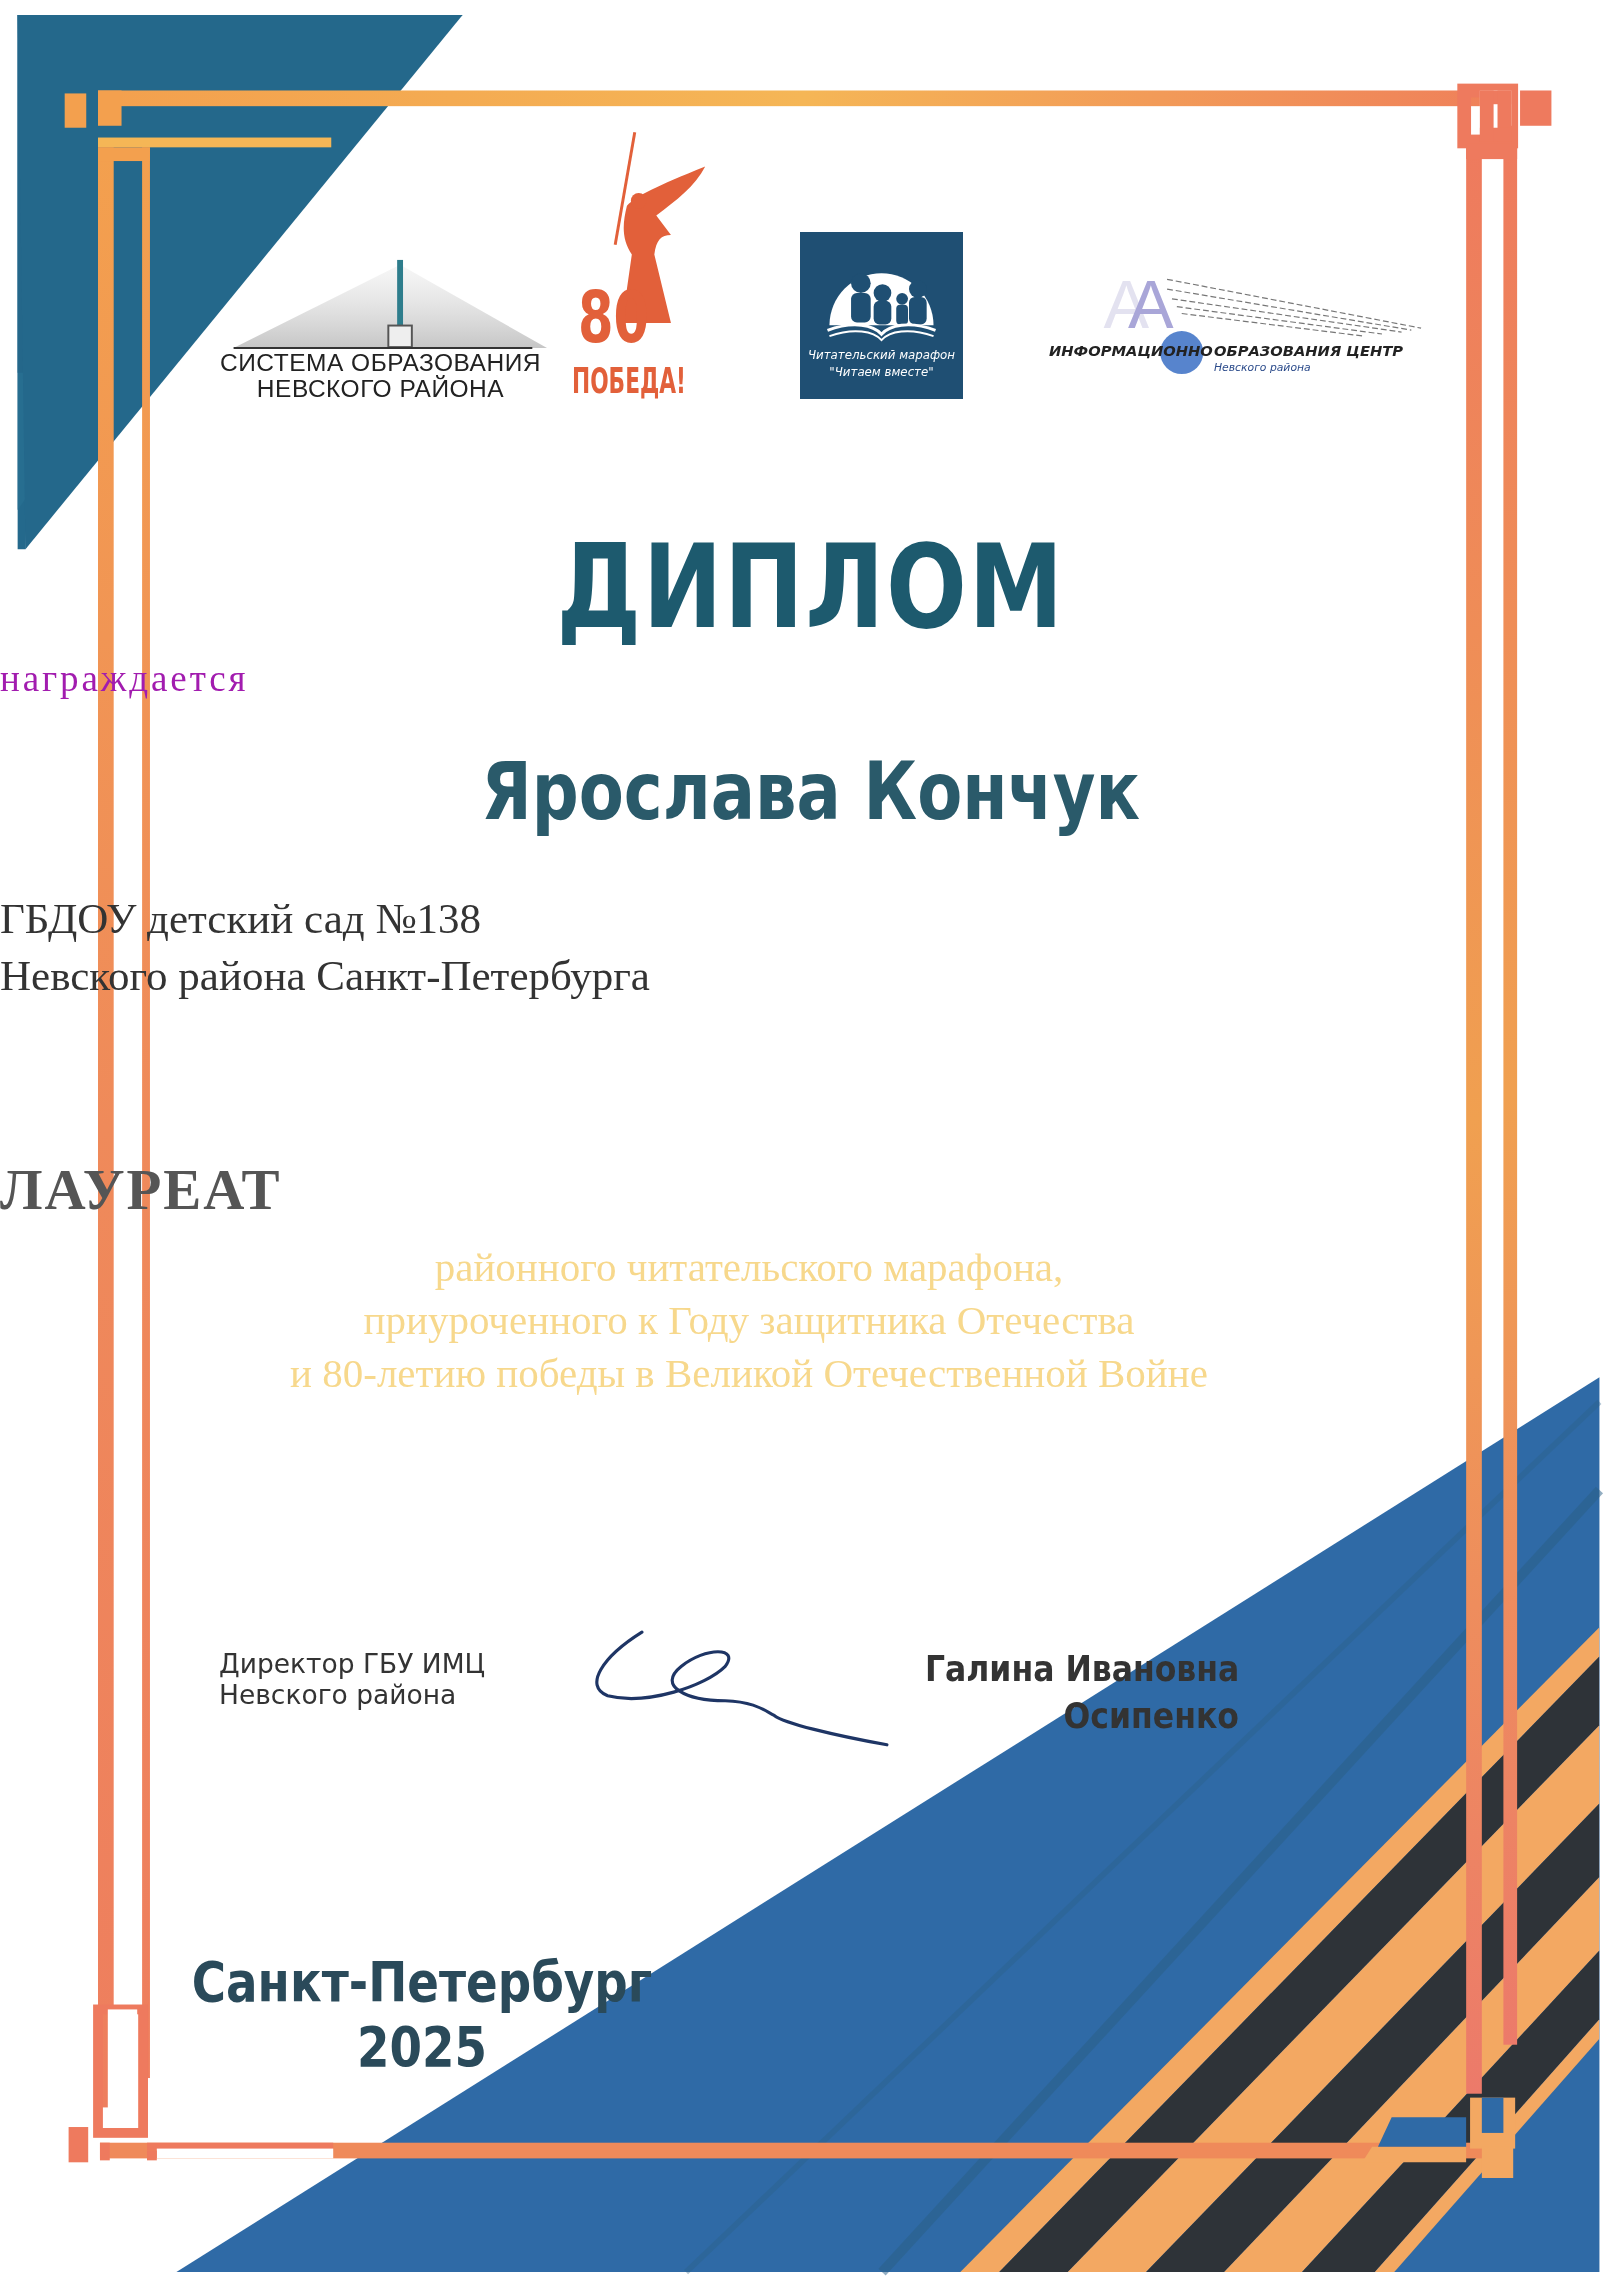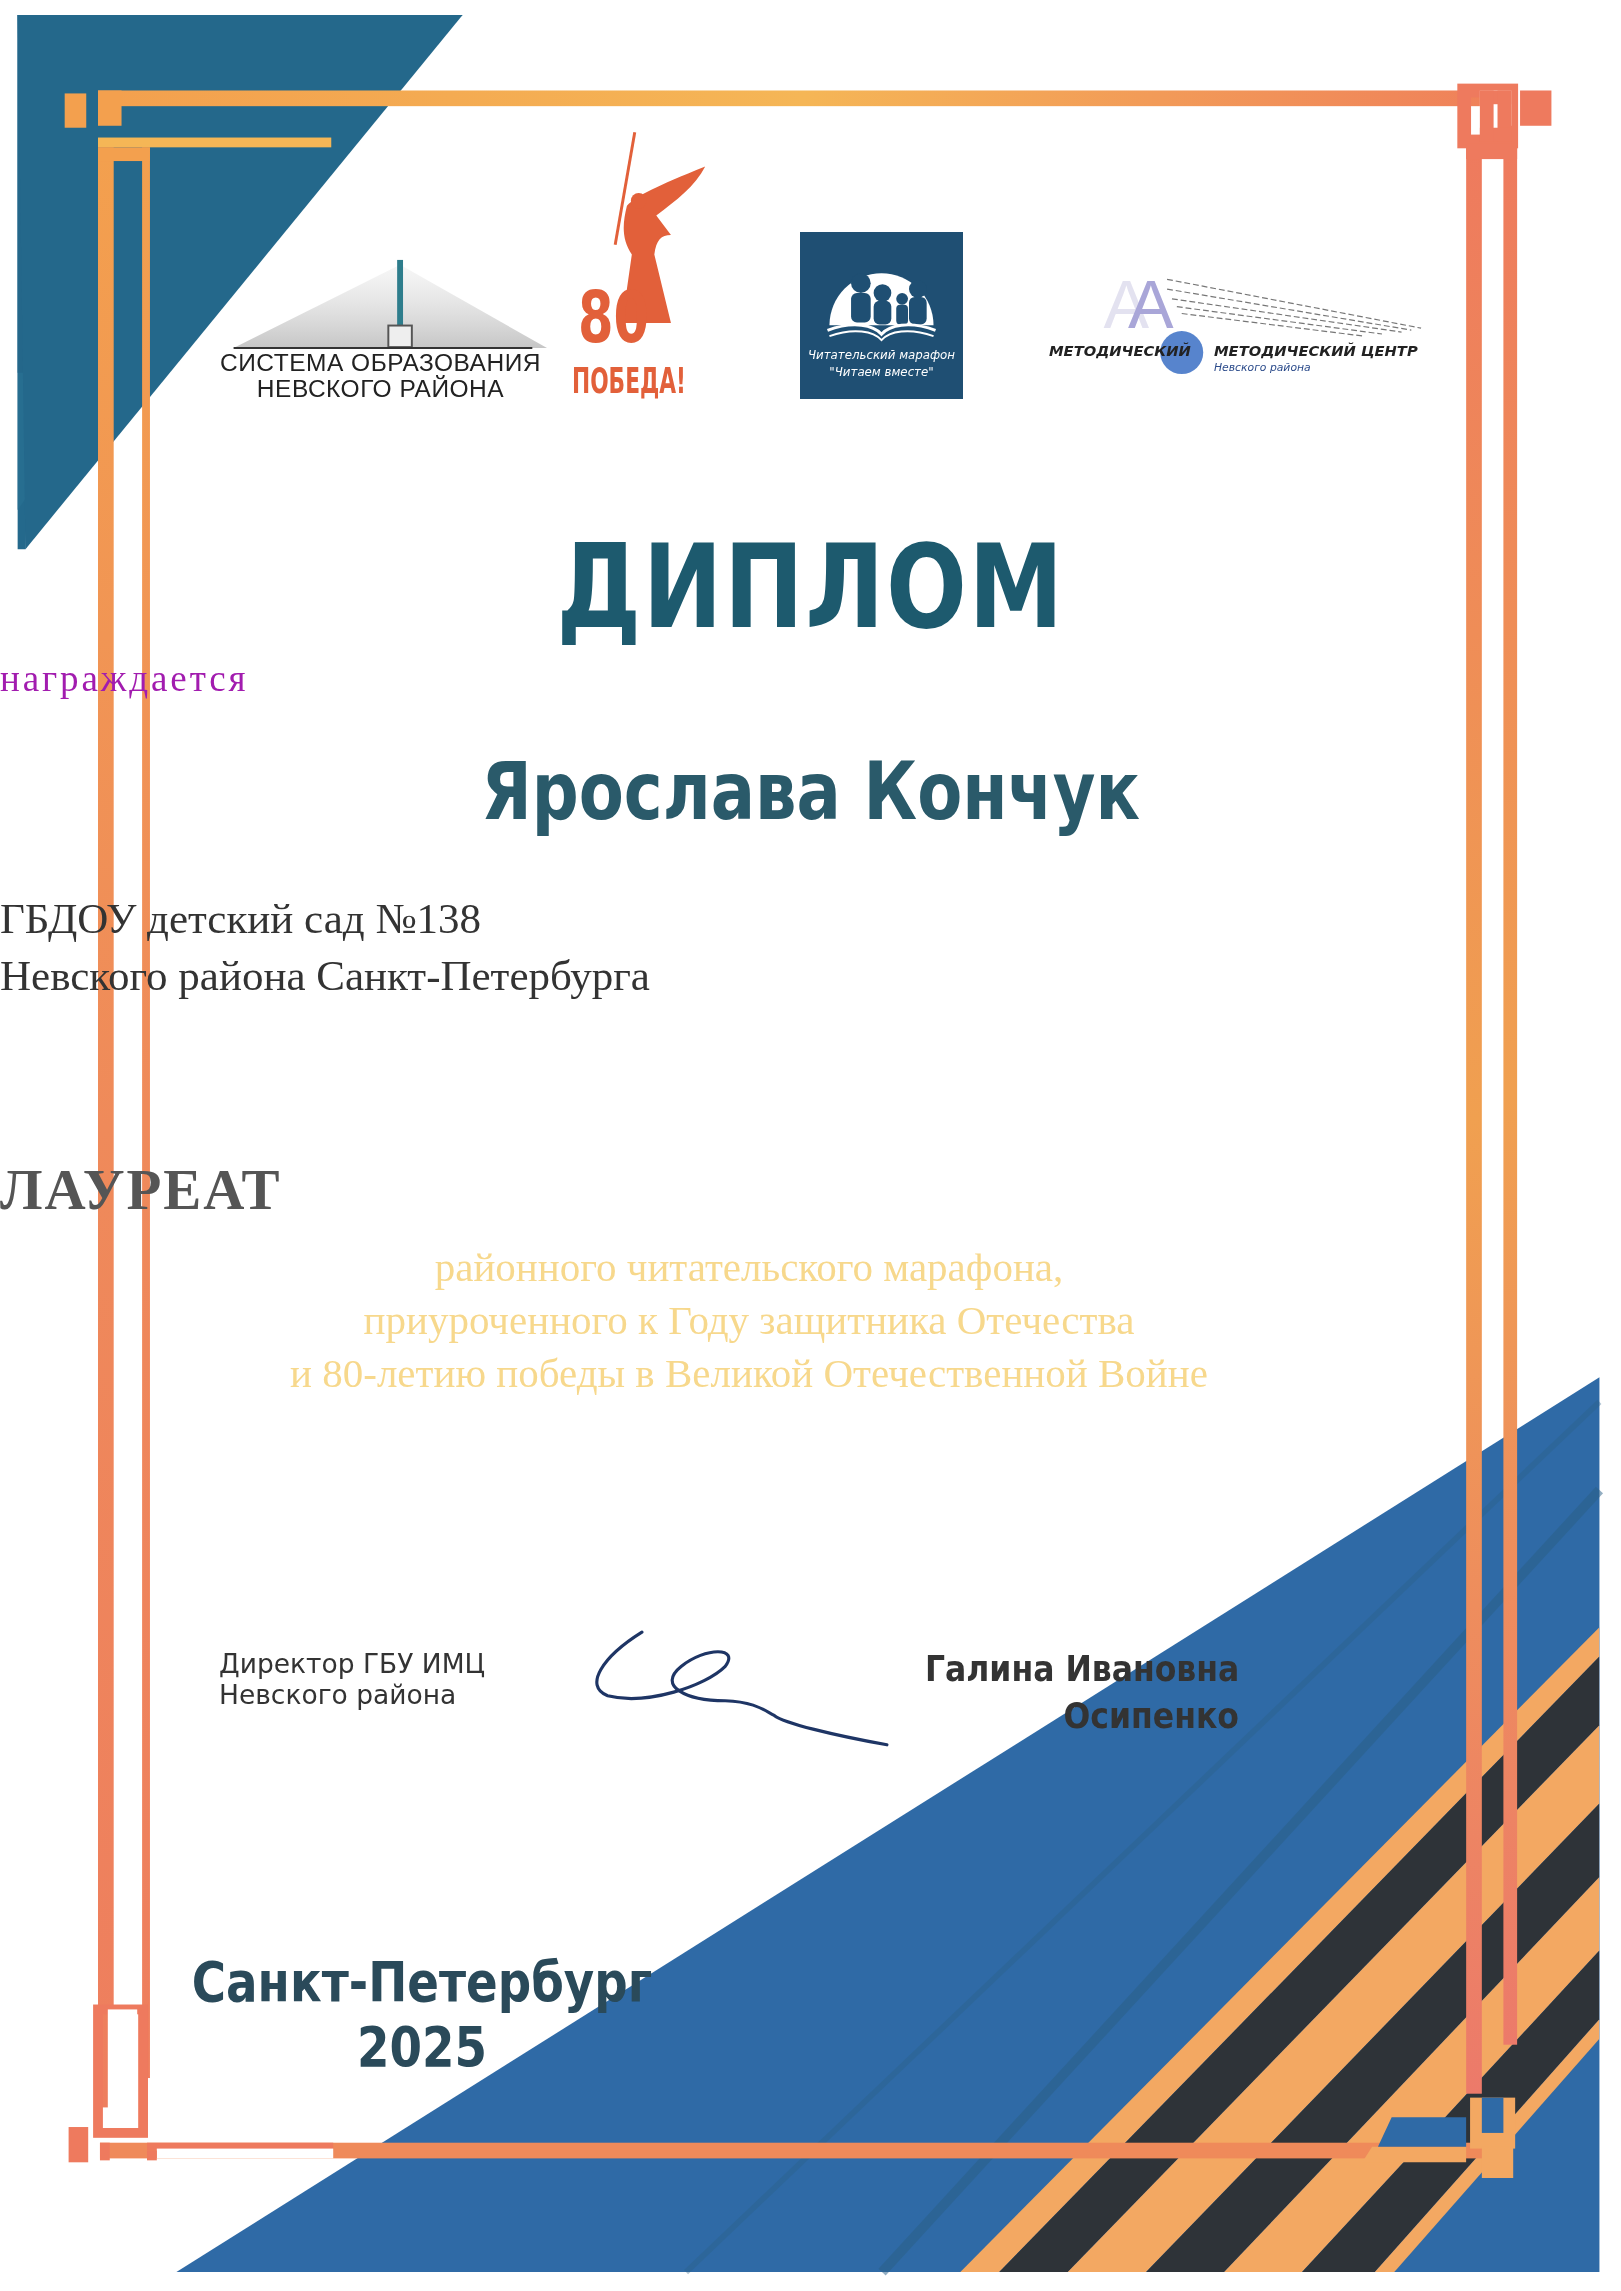--- a/index.html
+++ b/index.html
@@ -184,22 +184,22 @@
     <text x="80" y="80" font-family="Liberation Sans, sans-serif" font-size="70" fill="#a9a6d8">A</text>
     <g stroke="#555" stroke-width="1.2" stroke-dasharray="6 3" opacity="0.8">
       <line x1="120" y1="30" x2="380" y2="80"></line>
       <line x1="120" y1="40" x2="370" y2="82"></line>
       <line x1="125" y1="50" x2="360" y2="84"></line>
       <line x1="130" y1="58" x2="340" y2="86"></line>
       <line x1="135" y1="65" x2="320" y2="88"></line>
     </g>
     <circle cx="135" cy="105" r="22" fill="#3a6fc4" opacity="0.85"></circle>
   </svg>
-  <div class="abs" style="left:0; top:92px; font-family:'DejaVu Sans',sans-serif; font-weight:bold; font-style:italic; font-size:14.7px; color:#222;">МЕТОДИЧЕСКИЙ</div>
-  <div class="abs" style="left:165px; top:92px; font-family:'DejaVu Sans',sans-serif; font-weight:bold; font-style:italic; font-size:14.7px; color:#222;">МЕТОДИЧЕСКИЙ ЦЕНТР</div>
+  <div class="abs" style="left:0; top:92px; font-family:'DejaVu Sans',sans-serif; font-weight:bold; font-style:italic; font-size:14.7px; color:#222;">ИНФОРМАЦИОННО</div>
+  <div class="abs" style="left:165px; top:92px; font-family:'DejaVu Sans',sans-serif; font-weight:bold; font-style:italic; font-size:14.7px; color:#222;">ОБРАЗОВАНИЯ ЦЕНТР</div>
   <div class="abs" style="left:165px; top:111px; font-family:'DejaVu Sans',sans-serif; font-style:italic; font-size:10.8px; color:#2a4a8a;">Невского района</div>
 </div>
 
 <div class="abs" id="title">ДИПЛОМ</div>
 <div class="abs" id="awarded">награждается</div>
 <div class="abs" id="recipient">Ярослава Кончук</div>
 
 <div class="abs org" style="top:894px;">ГБДОУ детский сад №138</div>
 <div class="abs org" style="top:951px;">Невского района Санкт-Петербурга</div>
 

